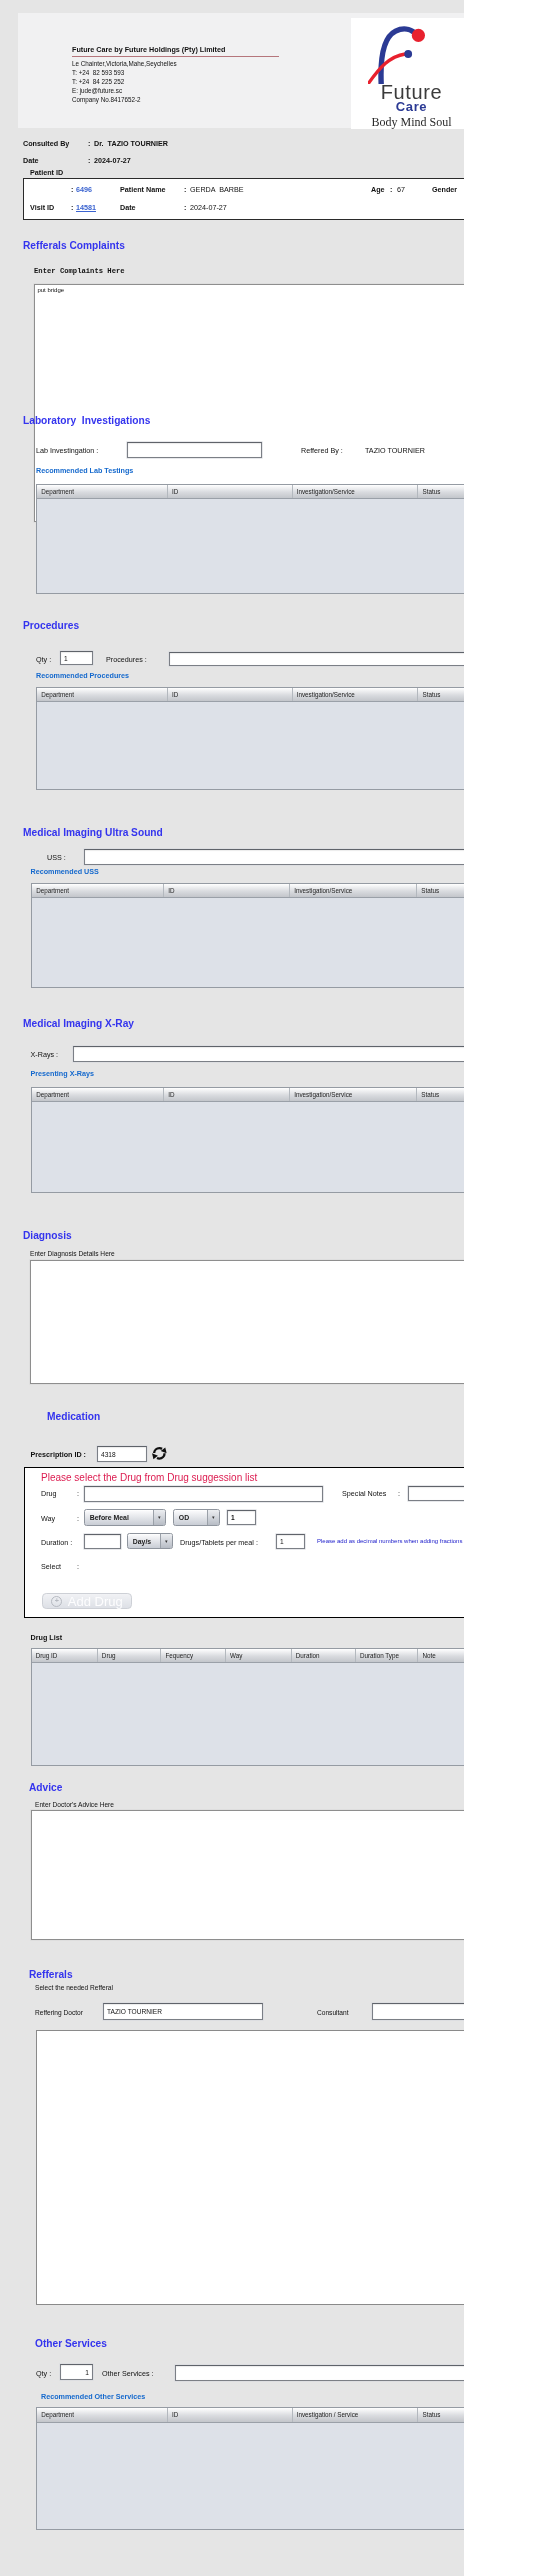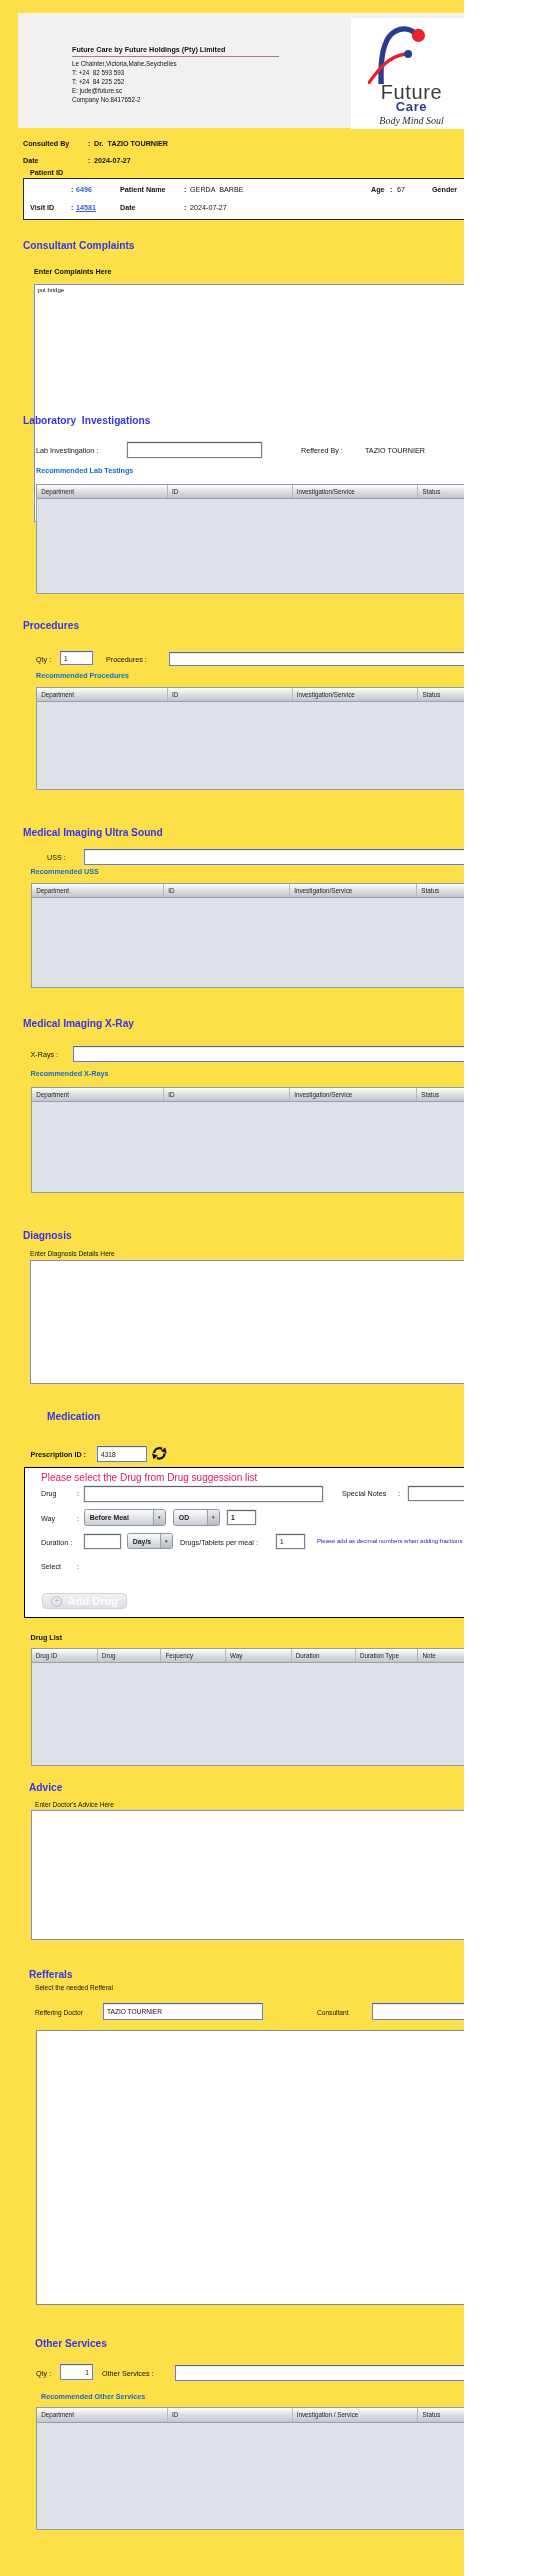--- a/index.html
+++ b/index.html
@@ -1,19 +1,19 @@
 <!DOCTYPE html>
 <html style="--heading: #3434ee; --link: #1569cd; --warning: #dc1c50; --note: #2121cc; --idblue: #3a63d0;font-size:9.6px"><head>
 <meta charset="utf-8">
 <style>
   :root{
     --heading:#3434ee; --link:#1569cd; --warning:#dc1c50; --note:#2121cc; --idblue:#3a63d0;
   }
   html,body{margin:0;padding:0;background:#fff;}
-  .page{position:relative;width:464px;height:2576px;background:#fde047;
+  .page{position:relative;width:464px;height:2576px;background:#e5e5e5;
         font-family:"Liberation Sans",sans-serif;overflow:hidden;}
   .abs{position:absolute;}
   .h1{font-size:10.2px;font-weight:bold;color:var(--heading);white-space:pre;}
   .lbl{font-size:7.2px;color:#111;white-space:pre;}
   .sm{font-size:6.6px;}
   .b{font-weight:bold;}
   .link{font-size:7.2px;font-weight:bold;color:var(--link);white-space:pre;cursor:pointer;}
   .blue{color:var(--idblue);}
   .inp{position:absolute;background:#fff;border:0.6px solid #7b7f86;border-top-color:#5f636a;
        box-shadow:inset 0 0.6px 1.2px rgba(0,0,0,.15),0 0 0 0.6px #d8dade;
@@ -43,24 +43,24 @@
   .trash-dark{position:absolute;width:18px;height:19px;border:1.2px solid #3c3c3c;border-radius:4.8px;
               background:linear-gradient(#ffffff,#d6d6d6);display:flex;align-items:center;justify-content:center;cursor:pointer;}
   .trash-outline{position:absolute;width:18px;height:24px;border:0.6px solid #c2c2c2;border-radius:3px;
                  background:#fff;display:flex;align-items:center;justify-content:center;cursor:pointer;}
   .refresh{position:absolute;width:16.7px;height:16.7px;cursor:pointer;}
   .addbtn{position:absolute;display:flex;align-items:center;gap:5.4px;height:16px;padding:0 8.4px;
           background:linear-gradient(#f1f2f5,#dde0e6);border:0.6px solid #cdd0d6;border-radius:4.2px;
           box-sizing:border-box;cursor:default;}
   .addbtn .plus{width:9px;height:9px;border:1.2px solid #b6bac1;border-radius:50%;color:#b6bac1;
                 font-size:7.2px;line-height:8.4px;text-align:center;font-weight:bold;}
-  .addbtn .txt{font-size:11px;font-weight:bold;color:#fdfdfe;}
+  .addbtn .txt{font-size:13px;font-weight:normal;color:#fdfdfe;}
   .logo-word1{font-size:20px;color:#3b3b3b;letter-spacing:0.6px;}
   .logo-word2{font-size:13px;font-weight:bold;color:#2b3a94;letter-spacing:0.6px;}
-  .logo-tag{font-size:10px;font-style:italic;color:#2a2a2a;font-family:"Liberation Serif",serif;text-align:right;}
+  .logo-tag{font-size:12px;color:#2a2a2a;font-family:"Liberation Serif",serif;text-align:right;}
   .ctr{text-align:center;}
 </style>
 </head>
 <body>
 
 <div class="page">
 
   <div class="graybox" style="left:18px;top:13px;width:471px;height:115px;"></div>
   <div class="whitebox" style="left:351px;top:18px;width:121px;height:111px;"></div>
 
@@ -108,22 +108,22 @@
   <span class="abs lbl b" style="left:432px;top:185px;">Gender</span>
   <span class="abs lbl b" style="left:464px;top:185px;">:</span>
   <span class="abs lbl" style="left:472px;top:185px;">Female</span>
   <span class="abs lbl b" style="left:30px;top:203px;">Visit ID</span>
   <span class="abs lbl b" style="left:71px;top:203px;">:</span>
   <span class="abs lbl b blue" style="left:76px;top:203px;text-decoration:underline;">14581</span>
   <span class="abs lbl b" style="left:120px;top:203px;">Date</span>
   <span class="abs lbl b" style="left:184px;top:203px;">:</span>
   <span class="abs lbl" style="left:190px;top:203px;">2024-07-27</span>
 
-  <span class="abs h1" style="left:23px;top:240px;">Consultant Complaints</span>
-  <span class="abs lbl b" style="left:34px;top:267px;">Enter Complaints Here</span>
+  <span class="abs h1" style="left:23px;top:240px;">Refferals Complaints</span>
+  <span class="abs lbl b" style="left:34px;top:267px;font-family:Liberation Mono, monospace;">Enter Complaints Here</span>
   <textarea class="ta" style="left: 34px; top: 284px; width: 516px; height: 238px;">put bridge</textarea>
 
   <span class="abs h1" style="left:23px;top:415px;">Laboratory  Investigations</span>
   <span class="abs lbl" style="left:36px;top:446px;">Lab Investingation :</span>
   <input class="inp" style="left: 127px; top: 442px; width: 135px; height: 15.5px;" value="">
   <span class="abs lbl" style="left:301px;top:446px;">Reffered By :</span>
   <span class="abs lbl" style="left:365px;top:446px;">TAZIO TOURNIER</span>
   <span class="abs link" style="left:36px;top:466px;">Recommended Lab Testings</span>
   <div class="tbl" style="left:36px;top:484px;width:509px;height:110px;">
     <div class="thead">
@@ -182,21 +182,21 @@
       <rect x="5.5" y="0" width="5" height="2.4" rx="1" fill="#141414"></rect>
       <rect x="1" y="2.2" width="14" height="2.6" rx="1.2" fill="#141414"></rect>
       <path d="M2.6 6 L13.4 6 L12.2 19 Q8 20.6 3.8 19 Z" fill="#141414"></path>
       <path d="M6 9 Q5.5 13 6.3 16" stroke="#cfcfcf" fill="none" stroke-width="1.2"></path>
     </svg>
   </div>
 
   <span class="abs h1" style="left:23px;top:1018px;">Medical Imaging X-Ray</span>
   <span class="abs lbl" style="left:30.5px;top:1050px;">X-Rays :</span>
   <input class="inp" style="left: 73px; top: 1046px; width: 470px; height: 16px;" value="">
-  <span class="abs link" style="left:30.5px;top:1069px;">Recommended X-Rays</span>
+  <span class="abs link" style="left:30.5px;top:1069px;">Presenting X-Rays</span>
   <div class="tbl" style="left:31px;top:1087px;width:514px;height:106px;">
     <div class="thead">
       <div class="th" style="width:25.8%;">Department</div>
       <div class="th" style="width:24.6%;">ID</div>
       <div class="th" style="width:24.8%;">Investigation/Service</div>
       <div class="th" style="width:24.8%;">Status</div>
     </div>
   </div>
   <div class="trash-dark" style="left:525px;top:1199px;">
     <svg width="9.6" height="12" viewBox="0 0 16 20">

